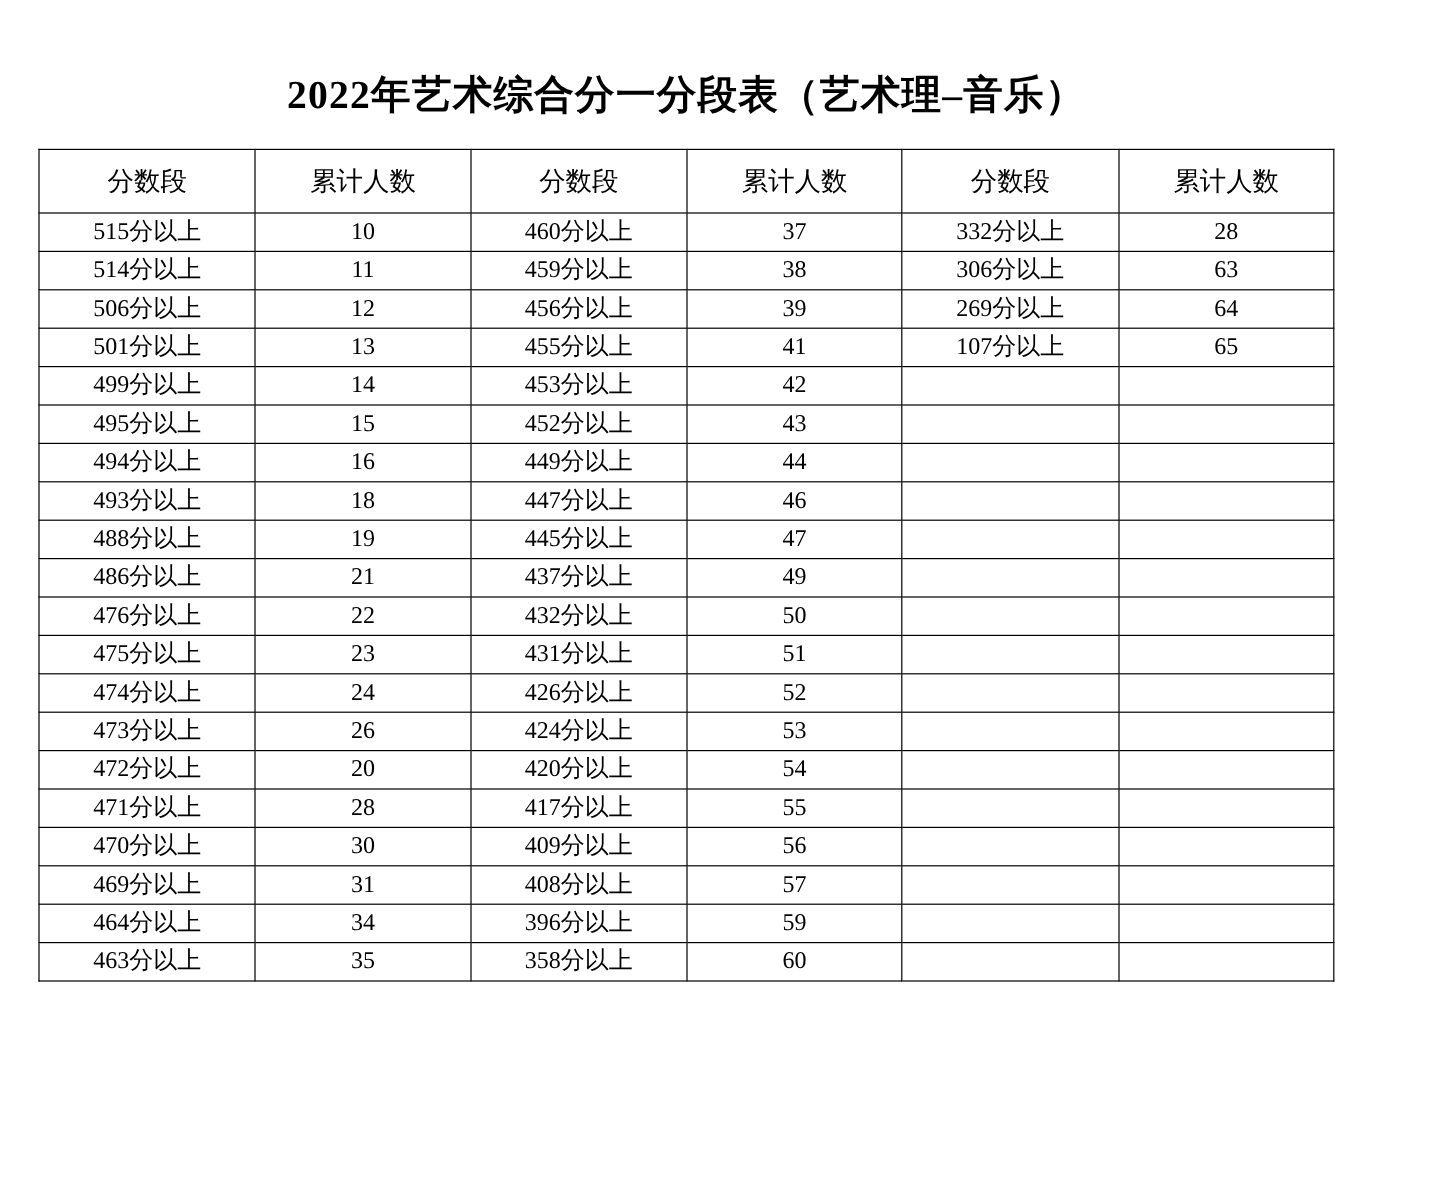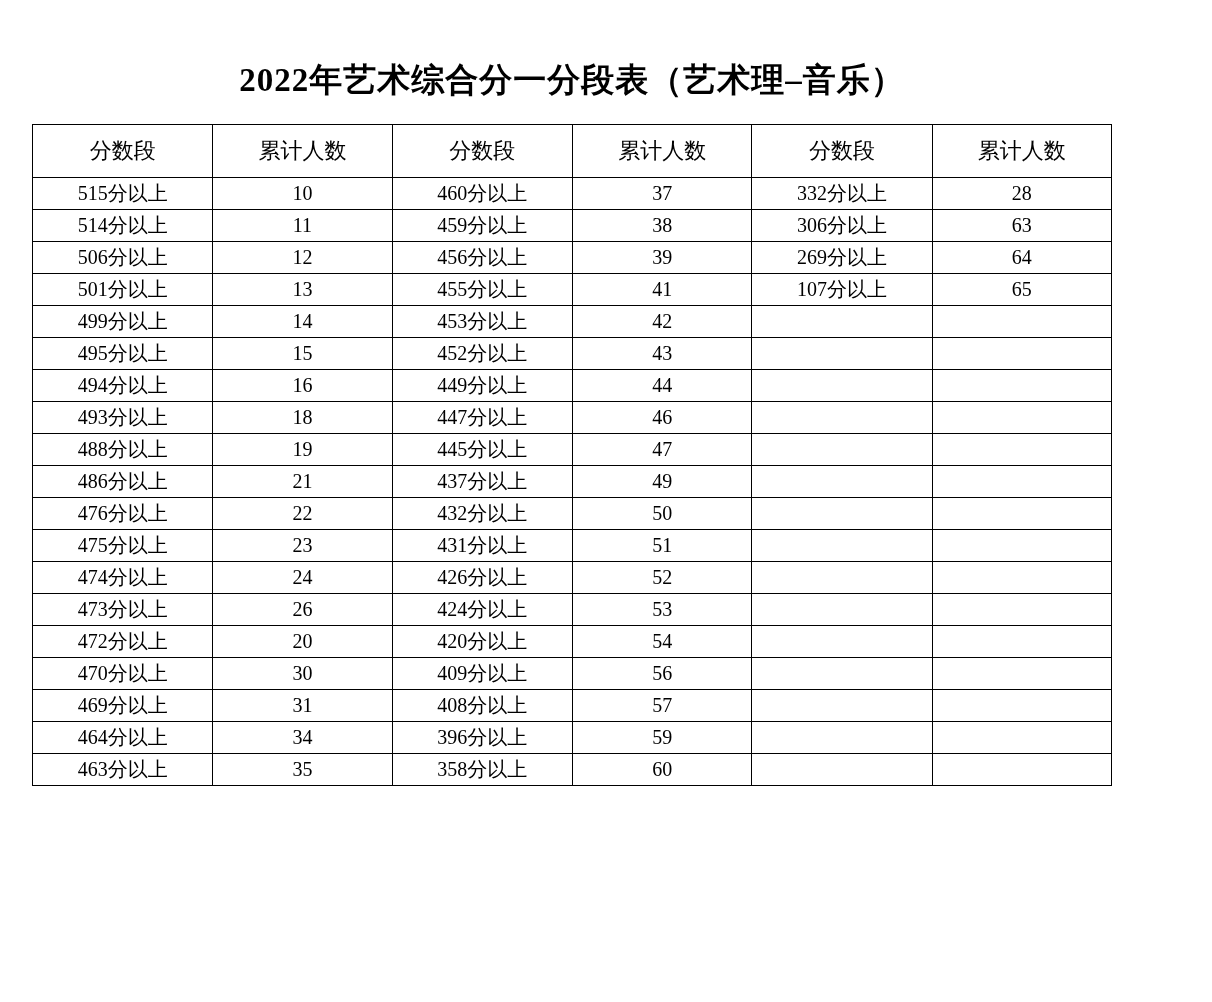--- a/index.html
+++ b/index.html
@@ -206,20 +206,28 @@
           </tr>
           <tr>
             <td>472分以上</td>
             <td>20</td>
             <td>420分以上</td>
             <td>54</td>
             <td class="empty-cell">&nbsp;</td>
             <td class="empty-cell">&nbsp;</td>
           </tr>
           <tr>
+            <td>471分以上</td>
+            <td>28</td>
+            <td>417分以上</td>
+            <td>55</td>
+            <td class="empty-cell">&nbsp;</td>
+            <td class="empty-cell">&nbsp;</td>
+          </tr>
+          <tr>
             <td>470分以上</td>
             <td>30</td>
             <td>409分以上</td>
             <td>56</td>
             <td class="empty-cell">&nbsp;</td>
             <td class="empty-cell">&nbsp;</td>
           </tr>
           <tr>
             <td>469分以上</td>
             <td>31</td>

